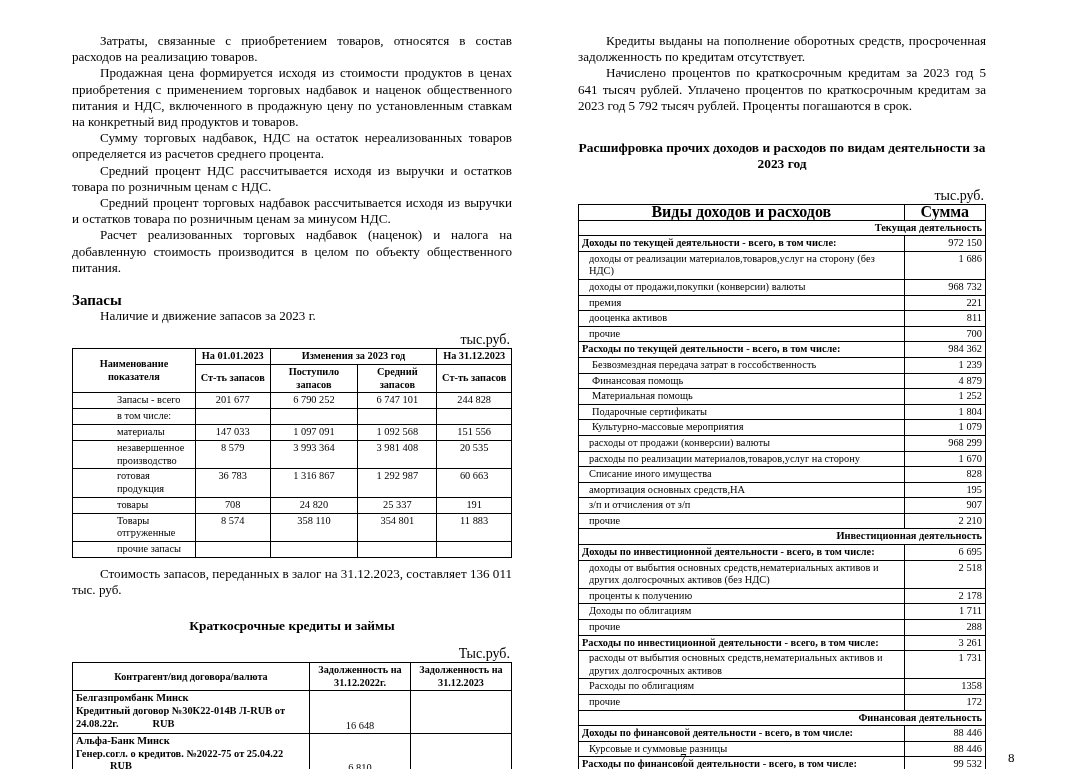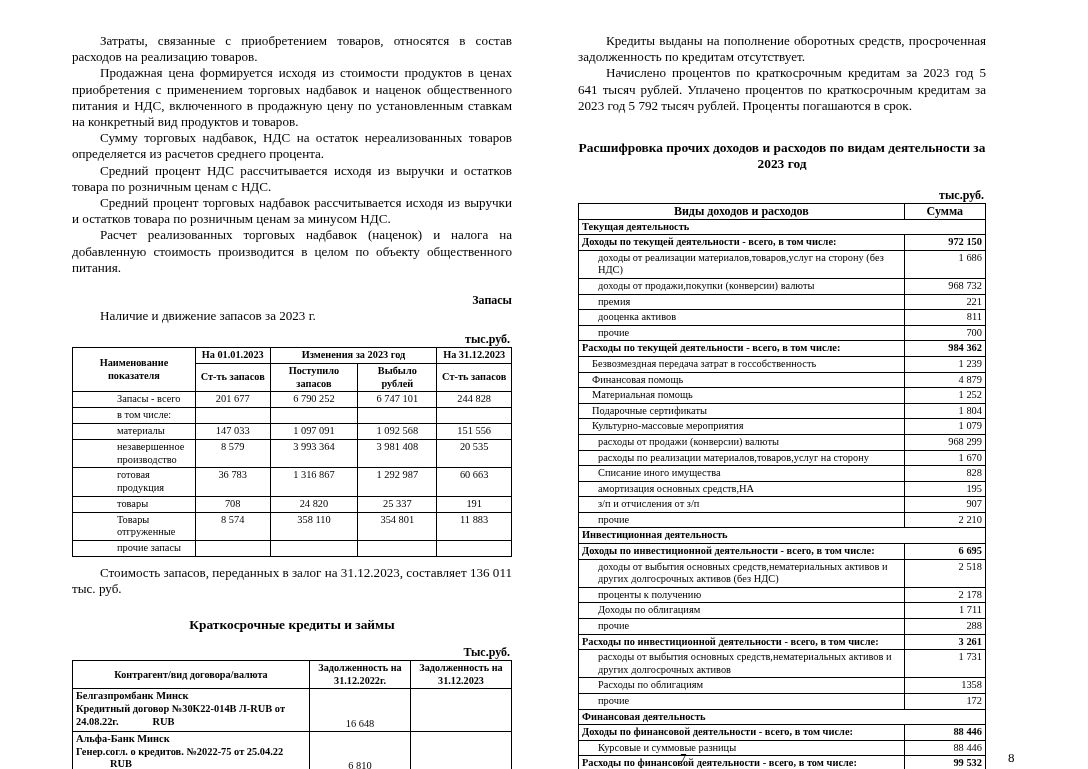--- a/index.html
+++ b/index.html
@@ -31,43 +31,41 @@
 
   p.para {
     margin: 0 0 0 0;
     text-indent: 28px;
     text-align: justify;
     font-size: 13.1px;
     line-height: 16.2px;
   }
   .h-bold {
     font-weight: bold;
-    font-size: 12px;
+    font-size: 15px;
     line-height: 16.2px;
     margin: 0;
-    text-align: right;
   }
   .section-title {
     font-weight: bold;
     font-size: 13.4px;
     text-align: center;
     margin: 0;
   }
   .sub-line {
     font-size: 13.1px;
     line-height: 16.2px;
     text-indent: 28px;
     margin: 0;
   }
   .units {
-    font-size: 12px;
+    font-size: 14px;
     text-align: right;
     margin: 0;
     padding-right: 2px;
-    font-weight: bold;
   }
   .spacer-8 { height: 8px; }
   .spacer-12 { height: 12px; }
   .spacer-16 { height: 16px; }
   .spacer-20 { height: 20px; }
   .spacer-26 { height: 26px; }
 
   table {
     border-collapse: collapse;
     width: 100%;
@@ -102,32 +100,32 @@
   .tbl-loan td.num { text-align: center; vertical-align: bottom; }
   .tbl-loan .bank { font-weight: bold; display: block; }
   .tbl-loan .contract { display: block; font-weight: bold; }
   .tbl-loan .cur { display: inline-block; margin-left: 34px; }
 
   
   .tbl-ie { table-layout: fixed; }
   .tbl-ie th {
     font-weight: bold;
     vertical-align: middle;
-    font-size: 12px;
+    font-size: 16px;
   }
   .tbl-ie td.lbl { text-align: left; }
   .tbl-ie td.amt { text-align: right; }
   .tbl-ie tr.group td {
-    text-align: left;
+    text-align: right;
     font-weight: bold;
     border-radius: 6px;
   }
   .tbl-ie tr.total td.lbl { font-weight: bold; }
-  .tbl-ie tr.total td.amt { font-weight: bold; }
-  .tbl-ie td.lbl.indent1 { padding-left: 19px; }
+  .tbl-ie tr.total td.amt { font-weight: normal; }
+  .tbl-ie td.lbl.indent1 { padding-left: 10px; }
   .tbl-ie td.lbl.indent2 { padding-left: 13px; }
 
   .pagenum {
     position: absolute;
     font-size: 13px;
     text-align: center;
   }
   .pagenum-left { left: 680px; top: 735px; }
   .pagenum-right { left: 1008px; top: 735px; }
 </style>
@@ -164,21 +162,21 @@
       <thead>
         <tr>
           <th rowspan="2">Наименование показателя</th>
           <th>На 01.01.2023</th>
           <th colspan="2">Изменения за 2023 год</th>
           <th>На 31.12.2023</th>
         </tr>
         <tr>
           <th>Ст-ть запасов</th>
           <th>Поступило запасов</th>
-          <th>Выбыло рублей</th>
+          <th>Средний запасов</th>
           <th>Ст-ть запасов</th>
         </tr>
       </thead>
       <tbody>
           <tr>
             <td class="name">Запасы - всего</td>
             <td class="num">201 677</td>
             <td class="num">6 790 252</td>
             <td class="num">6 747 101</td>
             <td class="num">244 828</td>

